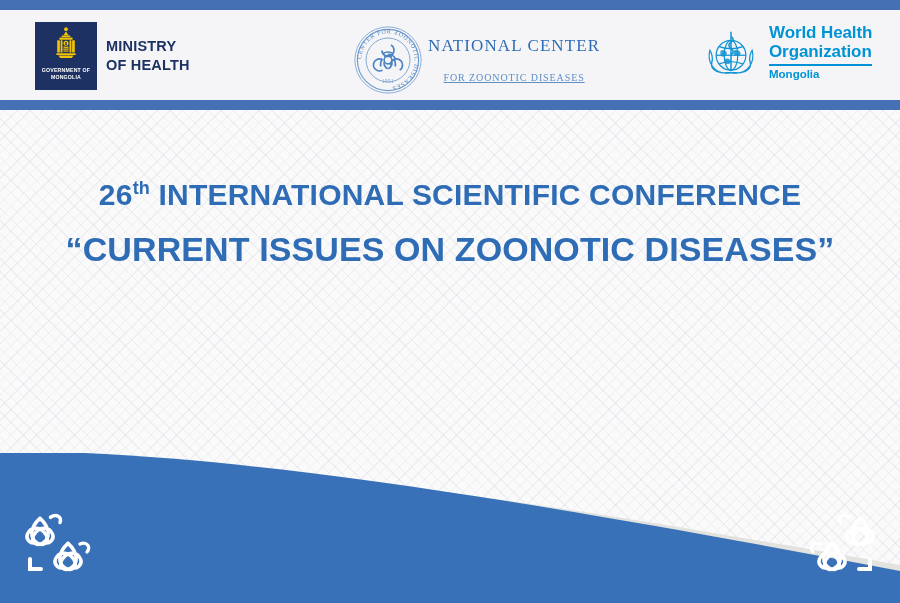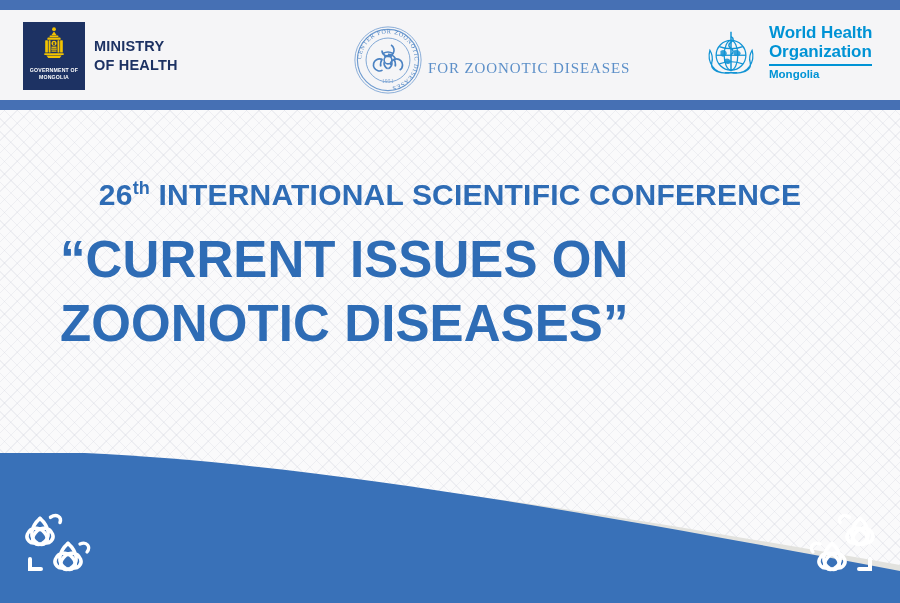--- a/index.html
+++ b/index.html
@@ -56,21 +56,21 @@
   .logos {
     position: absolute;
     left: 0; top: 10px;
     width: 900px; height: 90px;
     z-index: 7;
   }
 
   
   .logo-moh {
     position: absolute;
-    left: 23px; top: 12px;
+    left: 35px; top: 12px;
     display: flex;
     align-items: center;
     gap: 9px;
   }
   .moh-crest {
     width: 62px; height: 68px;
     background: #1d3263;
     display: flex;
     flex-direction: column;
     align-items: center;
@@ -112,23 +112,24 @@
   }
   .nczd-title {
     color: #2E6CB5;
     font-family: "Liberation Serif", serif;
     font-size: 17px;
     letter-spacing: 1.1px;
   }
   .nczd-sub {
     color: #5C8FC8;
     font-family: "Liberation Serif", serif;
-    font-size: 15px;
+    font-size: 10px;
     letter-spacing: .9px;
     margin-top: 16px;
+    text-decoration: underline;
   }
 
   
   .logo-who {
     position: absolute;
     left: 700px; top: 13px;
     display: flex;
     align-items: flex-start;
     gap: 7px;
   }
@@ -173,23 +174,23 @@
   }
   .conf-line .ord {
     font-size: 18px;
     vertical-align: super;
     line-height: 0;
   }
   .conf-title {
     position: absolute;
     left: 60px; top: 118px;
     width: 780px;
-    text-align: left;
+    text-align: center;
     color: #2E6CB5;
-    font-size: 51px;
+    font-size: 34px;
     font-weight: bold;
     line-height: 1.25;
     letter-spacing: .1px;
   }
   .meta {
     position: absolute;
     left: 0; top: 305px;
     width: 900px;
     text-align: center;
     color: #1565B0;
@@ -283,20 +284,21 @@
             <path d="M55.6 53.2 A10 10 0 0 1 50.4 62.2"></path>
             <path d="M49.6 62.2 A10 10 0 0 1 44.4 53.2"></path>
             <path d="M42 48.5 A13.5 13.5 0 0 0 40 59"></path>
             <path d="M58 48.5 A13.5 13.5 0 0 1 60 59"></path>
             <path d="M43 41 A13.5 13.5 0 0 1 57 41"></path>
           </g>
         </g>
         <text x="50" y="82" text-anchor="middle" font-family="Liberation Serif, serif" font-size="7" fill="#6E9BD0" letter-spacing="0.6">1951</text>
       </svg>
       <div class="nczd-text">
+        <div class="nczd-title">NATIONAL CENTER</div>
         <div class="nczd-sub">FOR ZOONOTIC DISEASES</div>
       </div>
     </div>
 
     <div class="logo-who">
       <svg width="62" height="62" viewBox="0 0 100 100">
         <g stroke="#1193D4" fill="none" stroke-width="2">
           <circle cx="50" cy="52" r="24"></circle>
           <ellipse cx="50" cy="52" rx="11" ry="24"></ellipse>
           <line x1="26" y1="52" x2="74" y2="52"></line>

